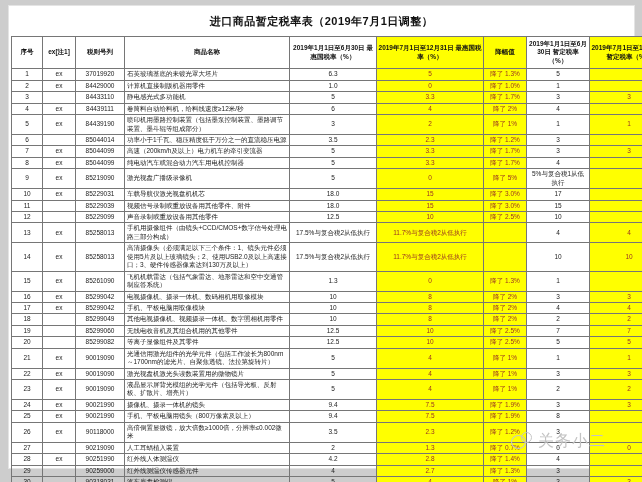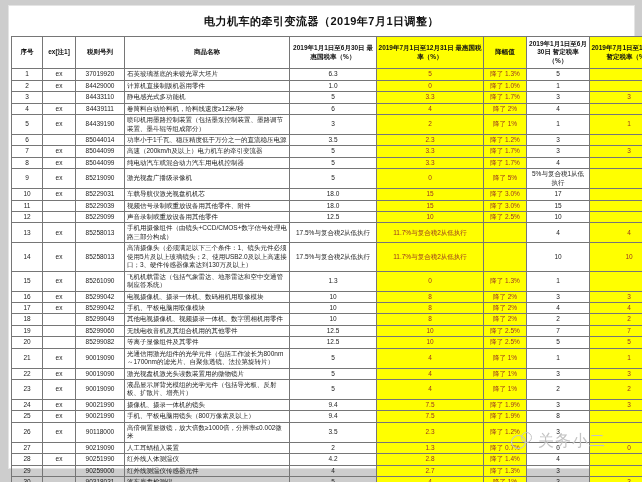--- a/index.html
+++ b/index.html
@@ -37,21 +37,21 @@
   .brand-icon{position:relative;width:22px;height:19px;display:inline-block;}
   .brand-icon .b1{position:absolute;left:0;top:3px;width:13px;height:12px;
     border:1.5px solid #c6c6c6;border-radius:50%;}
   .brand-icon .b2{position:absolute;right:1px;top:0;width:9px;height:9px;
     border:1.5px solid #c6c6c6;border-radius:50%;}
 </style>
 </head>
 <body>
 
 <div class="page">
-  <div class="title">电力机车的牵引变流器（2019年7月1日调整）</div>
+  <div class="title">进口商品暂定税率表（2019年7月1日调整）</div>
 
   <table>
     <thead>
       <tr>
         <th class="col-no">序号</th>
         <th class="col-ex">ex[注1]</th>
         <th class="col-code">税则号列</th>
         <th class="col-name">商品名称</th>
         <th class="col-mfn_h1">2019年1月1日至6月30日 最惠国税率（%）</th>
         <th class="col-mfn_h2 hl">2019年7月1日至12月31日 最惠国税率（%）</th>

